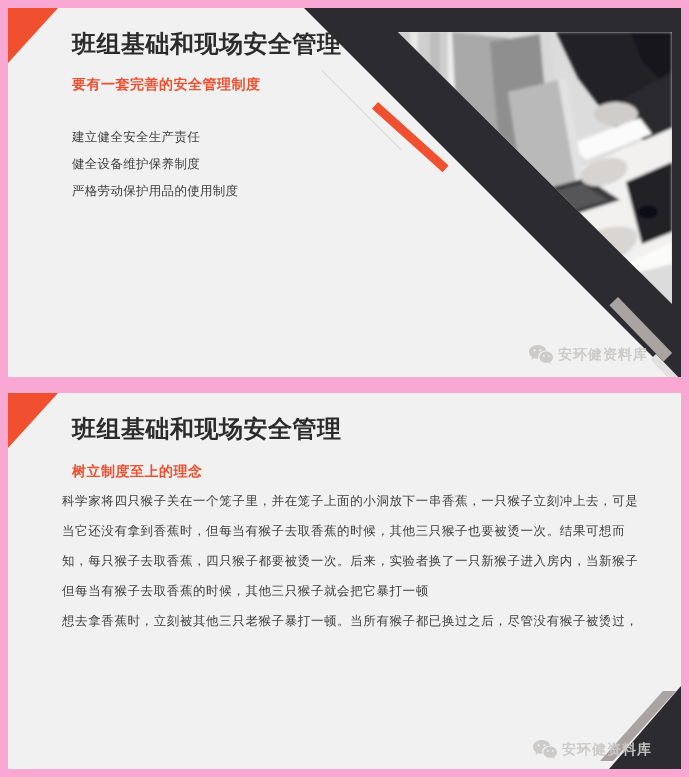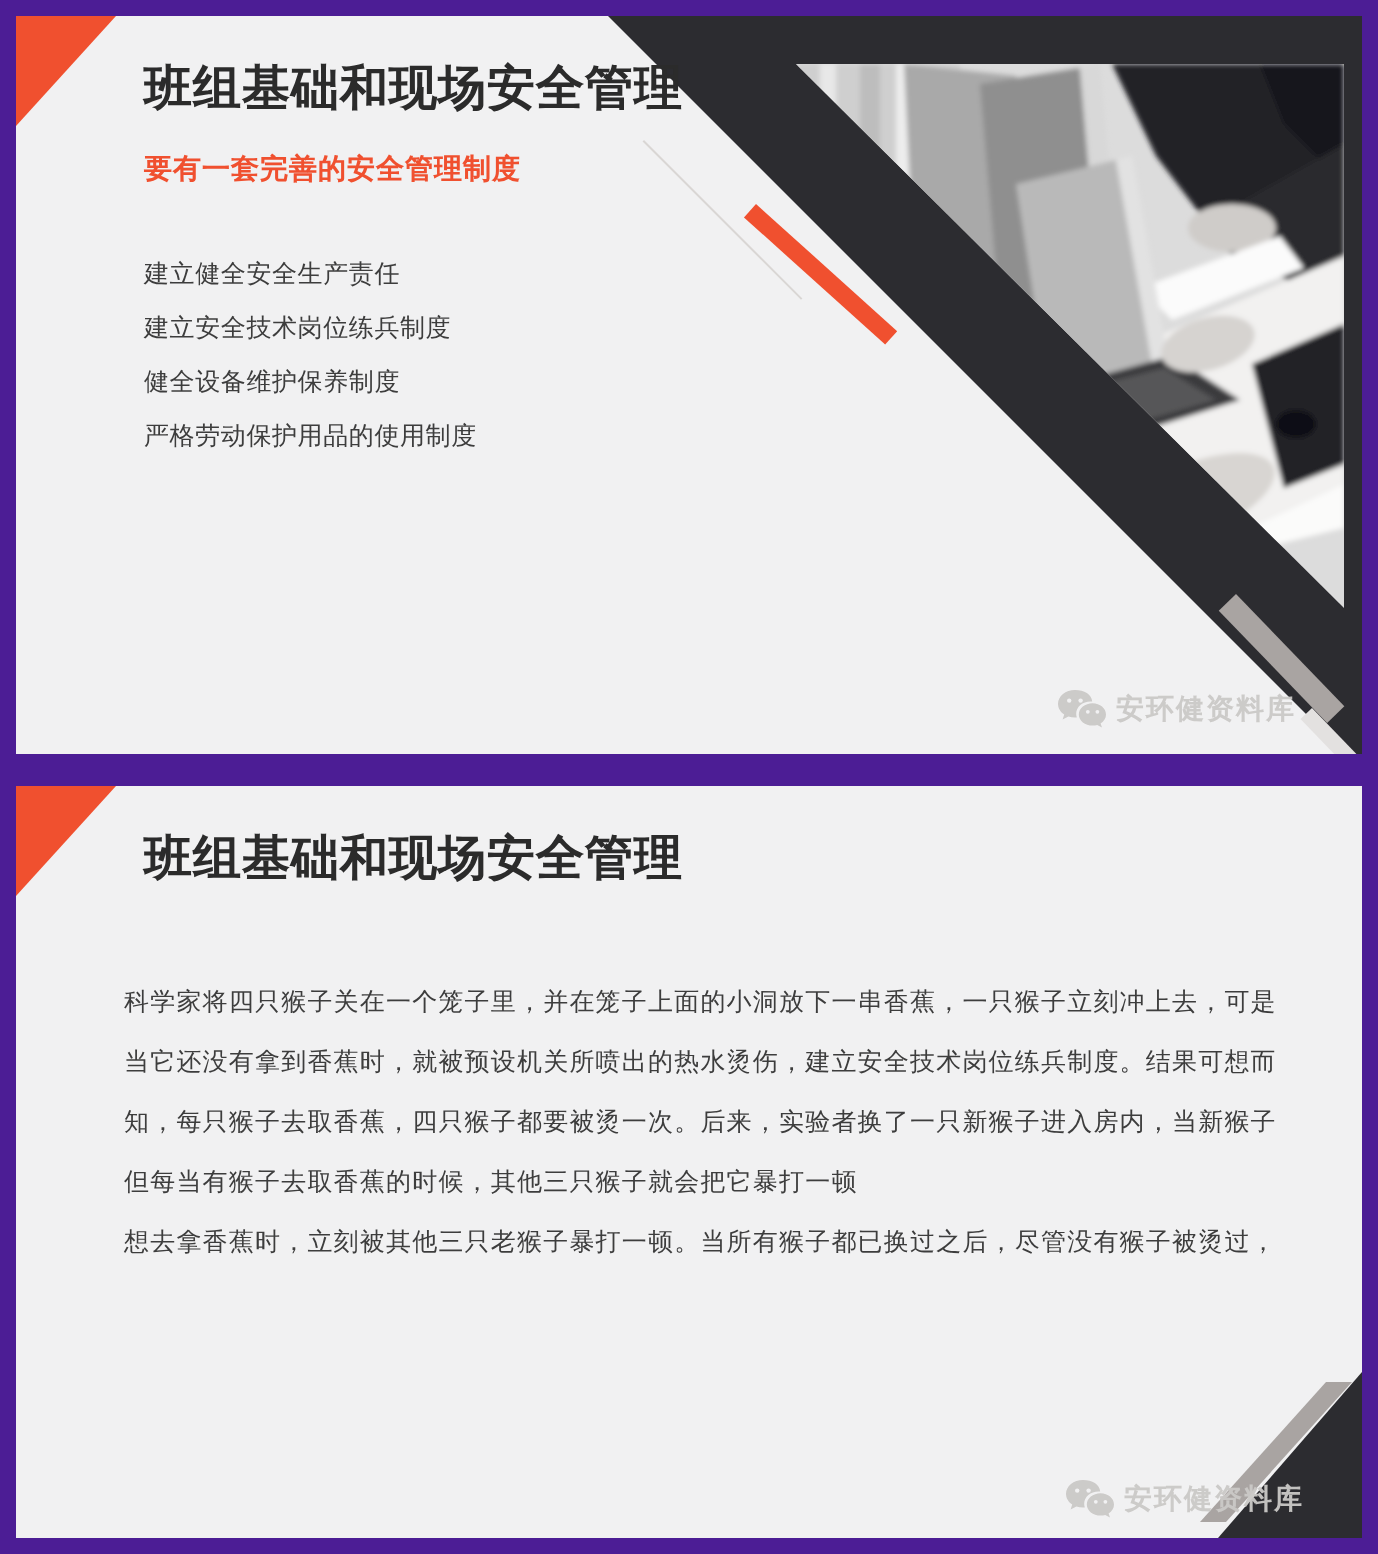--- a/index.html
+++ b/index.html
@@ -8,21 +8,21 @@
     --slide-bg:#f1f1f2;
     --title:#2b2b2b;
     --body:#3d3d3d;
     --stripe-gray:#a9a4a2;
     --stripe-white:#e3e1e0;
     --watermark:#cbc9c7;
   }
   *{margin:0;padding:0;box-sizing:border-box;}
   html,body{background:#ffffff;}
   body{font-family:"Liberation Sans","DejaVu Sans",sans-serif;}
-  .page{position:relative;width:689px;height:777px;background:#4c1d95;overflow:hidden;}
+  .page{position:relative;width:689px;height:777px;background:#f9a8d4;overflow:hidden;}
 
   .slide{position:absolute;left:8px;width:673px;background:var(--slide-bg);overflow:hidden;}
   .slide1{top:8px;height:369px;}
   .slide2{top:393px;height:376px;}
 
   .corner-tri{position:absolute;left:0;top:0;width:56px;height:60px;background:var(--accent);
     clip-path:polygon(0 0,50px 0,0 55px);}
 
   
   .band{position:absolute;inset:0;background:var(--dark);
@@ -123,21 +123,20 @@
     <div class="orange-stripe"></div>
     <div class="gray-stripe-1"></div>
     <div class="white-stripe-1"></div>
     <div class="corner-tri"></div>
 
     <div class="title">班组基础和现场安全管理</div>
     <div class="subtitle">要有一套完善的安全管理制度</div>
 
     <div class="list">
       <div class="list-line">建立健全安全生产责任</div>
-      <div class="list-line">建立安全技术岗位练兵制度</div>
       <div class="list-line">健全设备维护保养制度</div>
       <div class="list-line">严格劳动保护用品的使用制度</div>
     </div>
 
     <div class="watermark">
       <svg width="26" height="22" viewBox="0 0 26 22">
         <g fill="currentColor">
           <path d="M9.5,1 C4.8,1 1,4.1 1,7.9 c0,2.2 1.2,4.1 3.1,5.4 l-0.8,2.5 2.9,-1.5 c1,0.3 2.1,0.5 3.3,0.5 0.3,0 0.6,0 0.9,-0.1 -0.2,-0.6 -0.3,-1.2 -0.3,-1.9 0,-3.4 3.2,-6.1 7.2,-6.1 0.3,0 0.5,0 0.8,0 C17.9,3.2 14.1,1 9.5,1 Z"></path>
           <path d="M18.3,7.6 c-3.8,0 -6.9,2.5 -6.9,5.6 0,3.1 3.1,5.6 6.9,5.6 0.8,0 1.6,-0.1 2.3,-0.3 l2.4,1.3 -0.7,-2.1 c1.7,-1 2.7,-2.7 2.7,-4.5 C25,10.1 22,7.6 18.3,7.6 Z"></path>
         </g>
@@ -151,24 +150,25 @@
       <span class="wm-text">安环健资料库</span>
     </div>
   </div>
 
   <div class="slide slide2">
     <div class="corner-dark-2"></div>
     <div class="gray-stripe-2"></div>
     <div class="corner-tri"></div>
 
     <div class="title">班组基础和现场安全管理</div>
+    <div class="subtitle">树立制度至上的理念</div>
 
     <div class="para">
       <div class="para-line">科学家将四只猴子关在一个笼子里，并在笼子上面的小洞放下一串香蕉，一只猴子立刻冲上去，可是</div>
-      <div class="para-line">当它还没有拿到香蕉时，就被预设机关所喷出的热水烫伤，建立安全技术岗位练兵制度。结果可想而</div>
+      <div class="para-line">当它还没有拿到香蕉时，但每当有猴子去取香蕉的时候，其他三只猴子也要被烫一次。结果可想而</div>
       <div class="para-line">知，每只猴子去取香蕉，四只猴子都要被烫一次。后来，实验者换了一只新猴子进入房内，当新猴子</div>
       <div class="para-line">但每当有猴子去取香蕉的时候，其他三只猴子就会把它暴打一顿</div>
       <div class="para-line">想去拿香蕉时，立刻被其他三只老猴子暴打一顿。当所有猴子都已换过之后，尽管没有猴子被烫过，</div>
     </div>
 
     <div class="watermark">
       <svg width="26" height="22" viewBox="0 0 26 22">
         <g fill="currentColor">
           <path d="M9.5,1 C4.8,1 1,4.1 1,7.9 c0,2.2 1.2,4.1 3.1,5.4 l-0.8,2.5 2.9,-1.5 c1,0.3 2.1,0.5 3.3,0.5 0.3,0 0.6,0 0.9,-0.1 -0.2,-0.6 -0.3,-1.2 -0.3,-1.9 0,-3.4 3.2,-6.1 7.2,-6.1 0.3,0 0.5,0 0.8,0 C17.9,3.2 14.1,1 9.5,1 Z"></path>
           <path d="M18.3,7.6 c-3.8,0 -6.9,2.5 -6.9,5.6 0,3.1 3.1,5.6 6.9,5.6 0.8,0 1.6,-0.1 2.3,-0.3 l2.4,1.3 -0.7,-2.1 c1.7,-1 2.7,-2.7 2.7,-4.5 C25,10.1 22,7.6 18.3,7.6 Z"></path>

